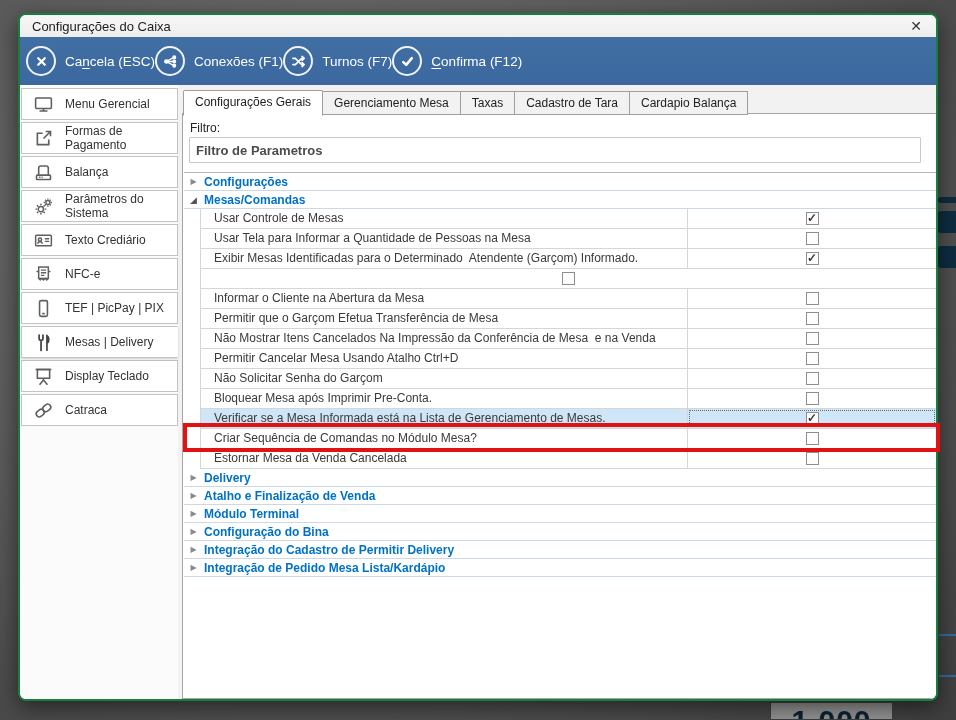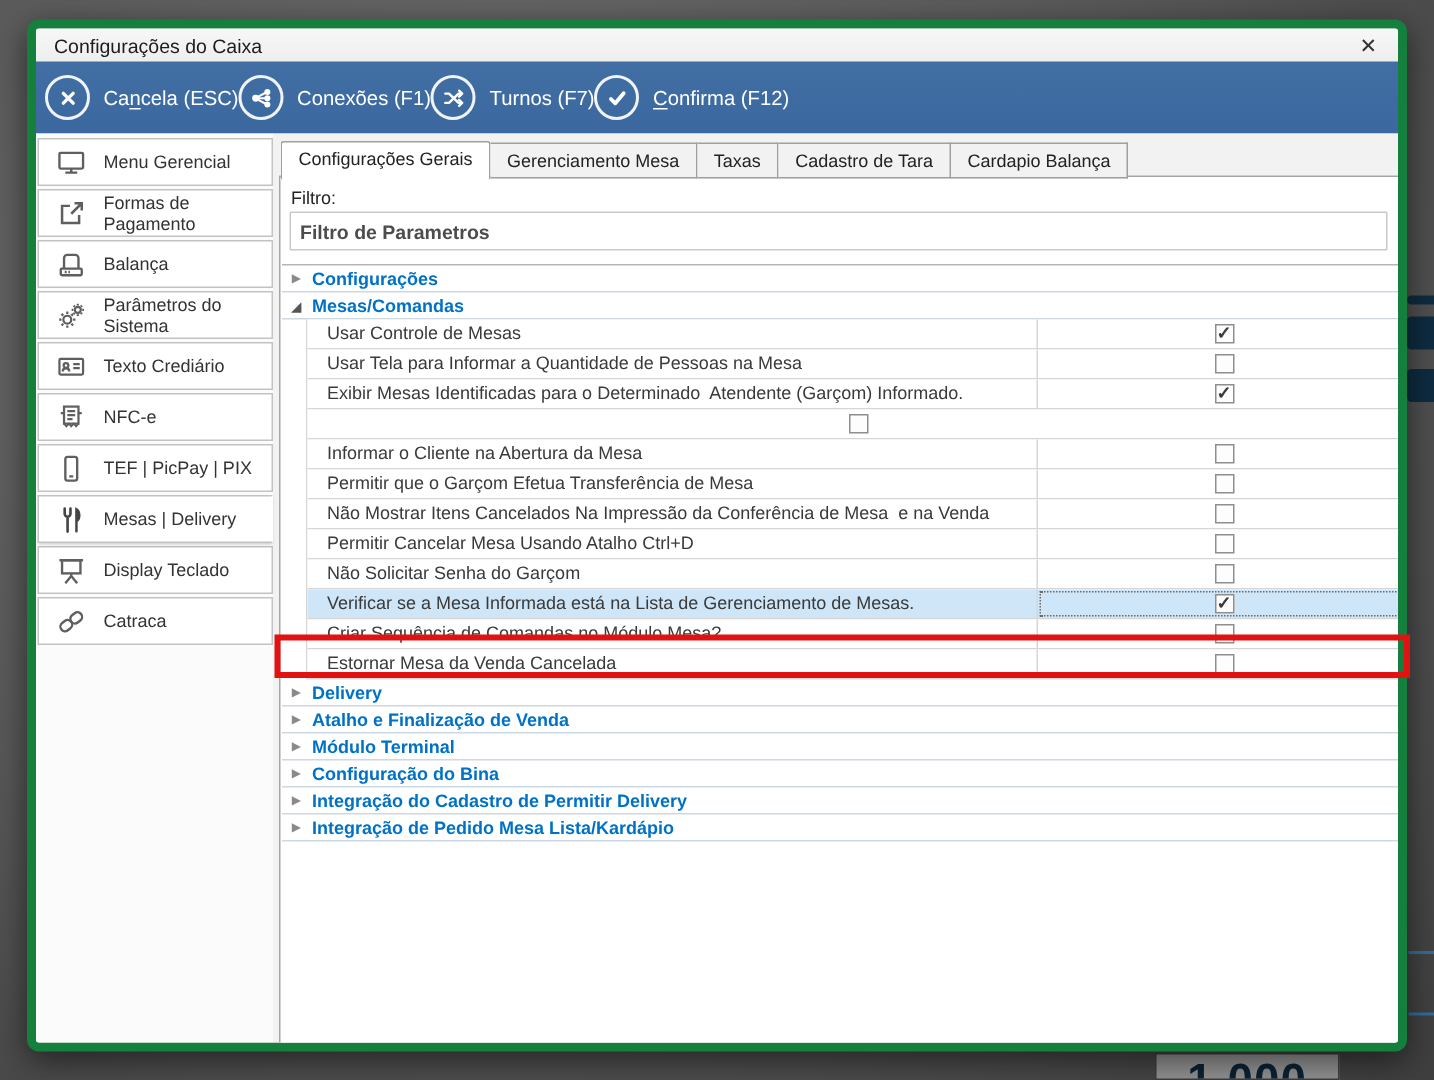--- a/index.html
+++ b/index.html
@@ -18,21 +18,21 @@
     background:#949494; border:1px solid #3f3f3f; overflow:hidden;
   }
   .bg-qty-panel .qty {
     display:block; text-align:center; font-weight:bold; font-size:30px;
     line-height:34px; color:#0c2233; margin-top:1px; letter-spacing:1px;
   }
 
   
   .dialog {
     position:absolute; left:18px; top:13px; width:920px; height:688px;
-    background:#f0f0f0; border:6px solid #15803d; border-radius:8px;
+    background:#f0f0f0; border:2px solid #15803d; border-radius:8px;
     box-shadow: 0 6px 22px rgba(0,0,0,.55);
     overflow:hidden;
   }
   .titlebar {
     position:absolute; left:0; top:0; width:100%; height:22px;
     background:linear-gradient(#f7f7f7,#eeeeee);
     display:flex; align-items:center; padding:0 12px;
     font-size:13px; color:#1c1c1c;
   }
   .titlebar .title { flex:1; }
@@ -375,20 +375,26 @@
          <div class="cval">
                <span class="cb unchecked"></span>
              </div>
        </div>
             <div class="crow">
          <div class="ctext">Não Solicitar Senha do Garçom</div>
          <div class="cval">
                <span class="cb unchecked"></span>
              </div>
        </div>
+            <div class="crow">
+         <div class="ctext">Bloquear Mesa após Imprimir Pre-Conta.</div>
+         <div class="cval">
+               <span class="cb unchecked"></span>
+             </div>
+       </div>
             <div class="crow hl">
          <div class="ctext">Verificar se a Mesa Informada está na Lista de Gerenciamento de Mesas.</div>
          <div class="cval">
                <span class="cb checked"></span>
              </div>
        </div>
             <div class="crow">
          <div class="ctext">Criar Sequência de Comandas no Módulo Mesa?</div>
          <div class="cval">
                <span class="cb unchecked"></span>

